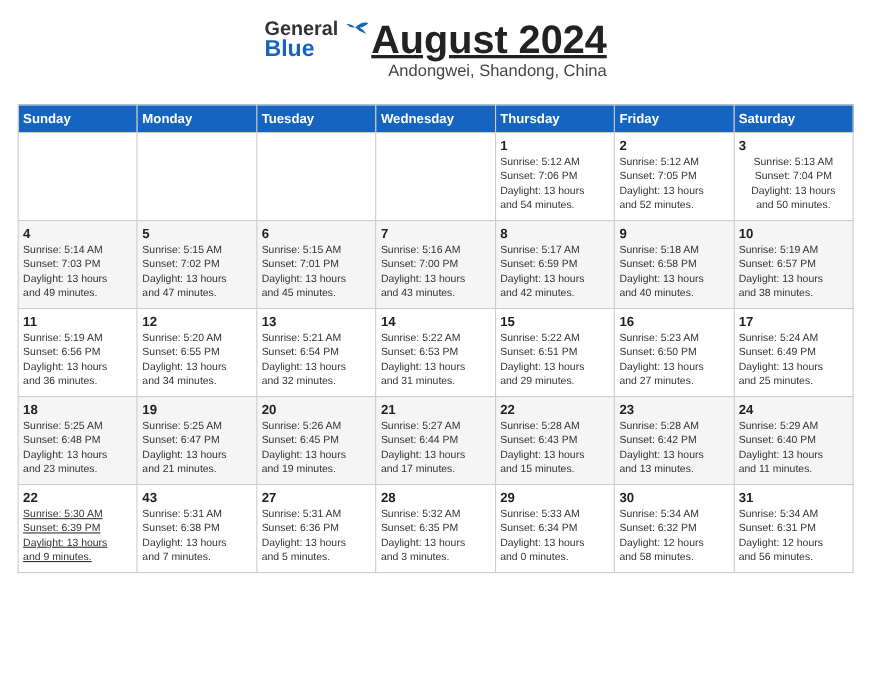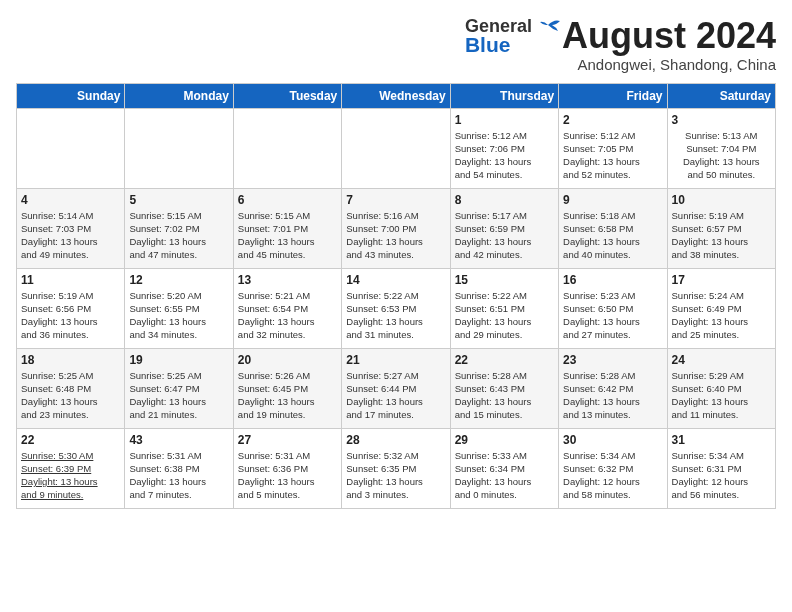--- a/index.html
+++ b/index.html
@@ -5,54 +5,55 @@
     * { box-sizing: border-box; margin: 0; padding: 0; }
     body {
       font-family: Arial, sans-serif;
       background: #fff;
       width: 792px;
       min-height: 612px;
       padding: 16px;
     }
     .header-area {
       display: flex;
-      justify-content: flex-end;
+      justify-content: center;
       align-items: flex-start;
-      margin-bottom: 10px;
+      margin-bottom: 22px;
     }
     .logo {
       display: flex;
       flex-direction: column;
       align-items: flex-start;
     }
     .title-area {
       text-align: right;
     }
     .month-year {
       font-size: 36px;
       font-weight: bold;
       color: #222;
       line-height: 1.1;
+      text-decoration: underline;
     }
     .location {
       font-size: 15px;
       color: #444;
     }
     table {
       width: 100%;
       border-collapse: collapse;
       table-layout: fixed;
     }
     thead tr th {
       background: #1565C0;
       color: #fff;
       font-size: 12px;
       font-weight: bold;
       padding: 5px 4px;
-      text-align: right;
+      text-align: left;
       border: 1px solid #ccc;
     }
     tbody tr td {
       vertical-align: top;
       font-size: 10px;
       color: #333;
       padding: 4px;
       border: 1px solid #ccc;
       height: 80px;
       background: #fff;

